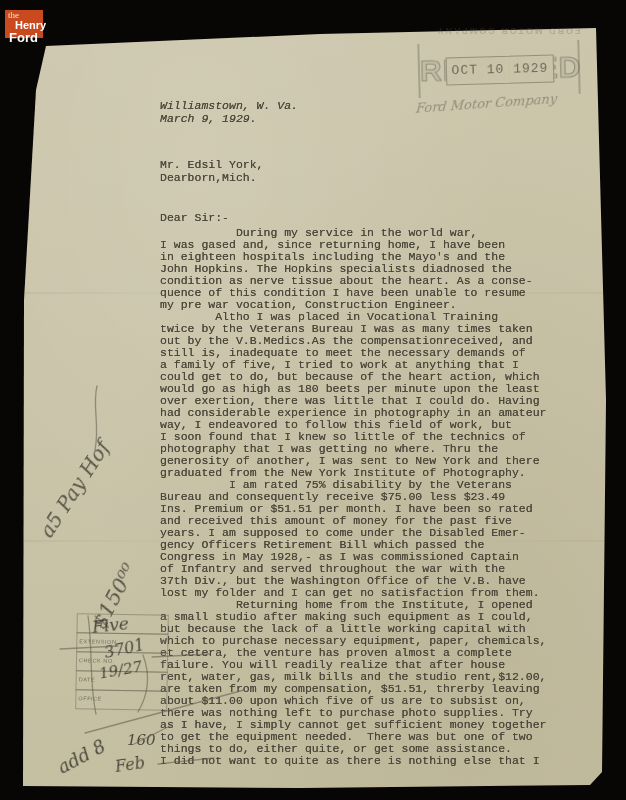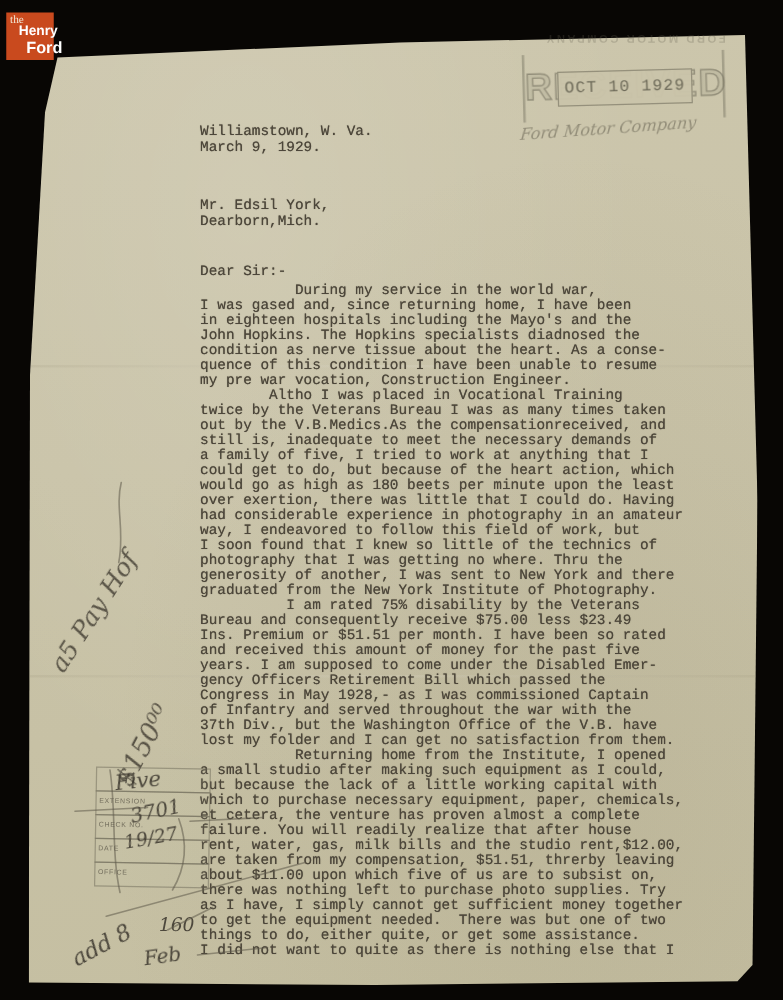--- a/index.html
+++ b/index.html
@@ -27,27 +27,27 @@
     font-family:"Liberation Mono", monospace;
     font-size:11.5px;line-height:12px;
     color:#4c463a;
     text-shadow:0 0 .6px rgba(74,68,54,.85);
     white-space:pre;
   }
   .typeline{height:12px;white-space:pre;}
   .hdr .typeline{height:13px;}
   
   .logo{
-    position:absolute;left:5px;top:10px;width:38px;height:38px;
+    position:absolute;left:5px;top:10px;width:38px;height:28px;
     background:#c94a1e;z-index:5;
   }
   .logo .the{position:absolute;left:3px;top:0px;font-family:"Liberation Serif",serif;
     font-size:9px;color:#f2e7d4;}
   .logo .henry{position:absolute;left:10px;top:9px;font-weight:bold;font-size:11px;color:#fff;text-align:center;}
-  .logo .ford{position:absolute;left:16px;top:20px;font-weight:bold;font-size:13px;color:#fff;}
+  .logo .ford{position:absolute;left:4px;top:20px;font-weight:bold;font-size:13px;color:#fff;}
   .overprint{
     position:absolute;left:420px;top:26px;width:176px;
     font-size:9px;font-weight:bold;letter-spacing:2px;text-align:center;
     color:rgba(100,96,80,.8);opacity:.33;filter:blur(.4px);
     transform:rotate(180deg);
   }
   .stamp-word{
     position:absolute;left:418px;top:42px;width:158px;height:54px;
     transform:rotate(-1.5deg);
     border-left:2px solid rgba(105,102,86,.4);
@@ -124,21 +124,21 @@
   <span class="ford">Ford</span>
 </div>
 
 <div class="overprint">FORD MOTOR COMPANY</div>
 <div class="stamp-word">RECEIVED</div>
 <div class="stamp-datebox">
   <div class="stamp-date">OCT 10 1929</div>
 </div>
 <div class="stamp-script">Ford Motor Company</div>
 
-<div class="type hdr" style="left:160px;top:100px;"><div class="typeline">Williamstown, W. Va.</div><div class="typeline">March 9, 1929.</div></div>
+<div class="type hdr" style="left:160px;top:100px;font-style:italic;"><div class="typeline">Williamstown, W. Va.</div><div class="typeline">March 9, 1929.</div></div>
 
 <div class="type hdr" style="left:160px;top:159px;"><div class="typeline">Mr. Edsil York,</div><div class="typeline">Dearborn,Mich.</div></div>
 
 <div class="type" style="left:160px;top:212px;">Dear Sir:-</div>
 
 <div class="type" style="left:160px;top:227px;"><div class="typeline">           During my service in the world war,</div><div class="typeline">I was gased and, since returning home, I have been</div><div class="typeline">in eighteen hospitals including the Mayo's and the</div><div class="typeline">John Hopkins. The Hopkins specialists diadnosed the</div><div class="typeline">condition as nerve tissue about the heart. As a conse-</div><div class="typeline">quence of this condition I have been unable to resume</div><div class="typeline">my pre war vocation, Construction Engineer.</div><div class="typeline">        Altho I was placed in Vocational Training</div><div class="typeline">twice by the Veterans Bureau I was as many times taken</div><div class="typeline">out by the V.B.Medics.As the compensationreceived, and</div><div class="typeline">still is, inadequate to meet the necessary demands of</div><div class="typeline">a family of five, I tried to work at anything that I</div><div class="typeline">could get to do, but because of the heart action, which</div><div class="typeline">would go as high as 180 beets per minute upon the least</div><div class="typeline">over exertion, there was little that I could do. Having</div><div class="typeline">had considerable experience in photography in an amateur</div><div class="typeline">way, I endeavored to follow this field of work, but</div><div class="typeline">I soon found that I knew so little of the technics of</div><div class="typeline">photography that I was getting no where. Thru the</div><div class="typeline">generosity of another, I was sent to New York and there</div><div class="typeline">graduated from the New York Institute of Photography.</div><div class="typeline">          I am rated 75% disability by the Veterans</div><div class="typeline">Bureau and consequently receive $75.00 less $23.49</div><div class="typeline">Ins. Premium or $51.51 per month. I have been so rated</div><div class="typeline">and received this amount of money for the past five</div><div class="typeline">years. I am supposed to come under the Disabled Emer-</div><div class="typeline">gency Officers Retirement Bill which passed the</div><div class="typeline">Congress in May 1928,- as I was commissioned Captain</div><div class="typeline">of Infantry and served throughout the war with the</div><div class="typeline">37th Div., but the Washington Office of the V.B. have</div><div class="typeline">lost my folder and I can get no satisfaction from them.</div><div class="typeline">           Returning home from the Institute, I opened</div><div class="typeline">a small studio after making such equipment as I could,</div><div class="typeline">but because the lack of a little working capital with</div><div class="typeline">which to purchase necessary equipment, paper, chemicals,</div><div class="typeline">et cetera, the venture has proven almost a complete</div><div class="typeline">failure. You will readily realize that after house</div><div class="typeline">rent, water, gas, milk bills and the studio rent,$12.00,</div><div class="typeline">are taken from my compensation, $51.51, threrby leaving</div><div class="typeline">about $11.00 upon which five of us are to subsist on,</div><div class="typeline">there was nothing left to purchase photo supplies. Try</div><div class="typeline">as I have, I simply cannot get sufficient money together</div><div class="typeline">to get the equipment needed.  There was but one of two</div><div class="typeline">things to do, either quite, or get some assistance.</div><div class="typeline">I did not want to quite as there is nothing else that I</div></div>
 
 <div class="script pay-note">a5 Pay Hof</div>
 <div class="script amount-note">$150⁰⁰</div>
 

